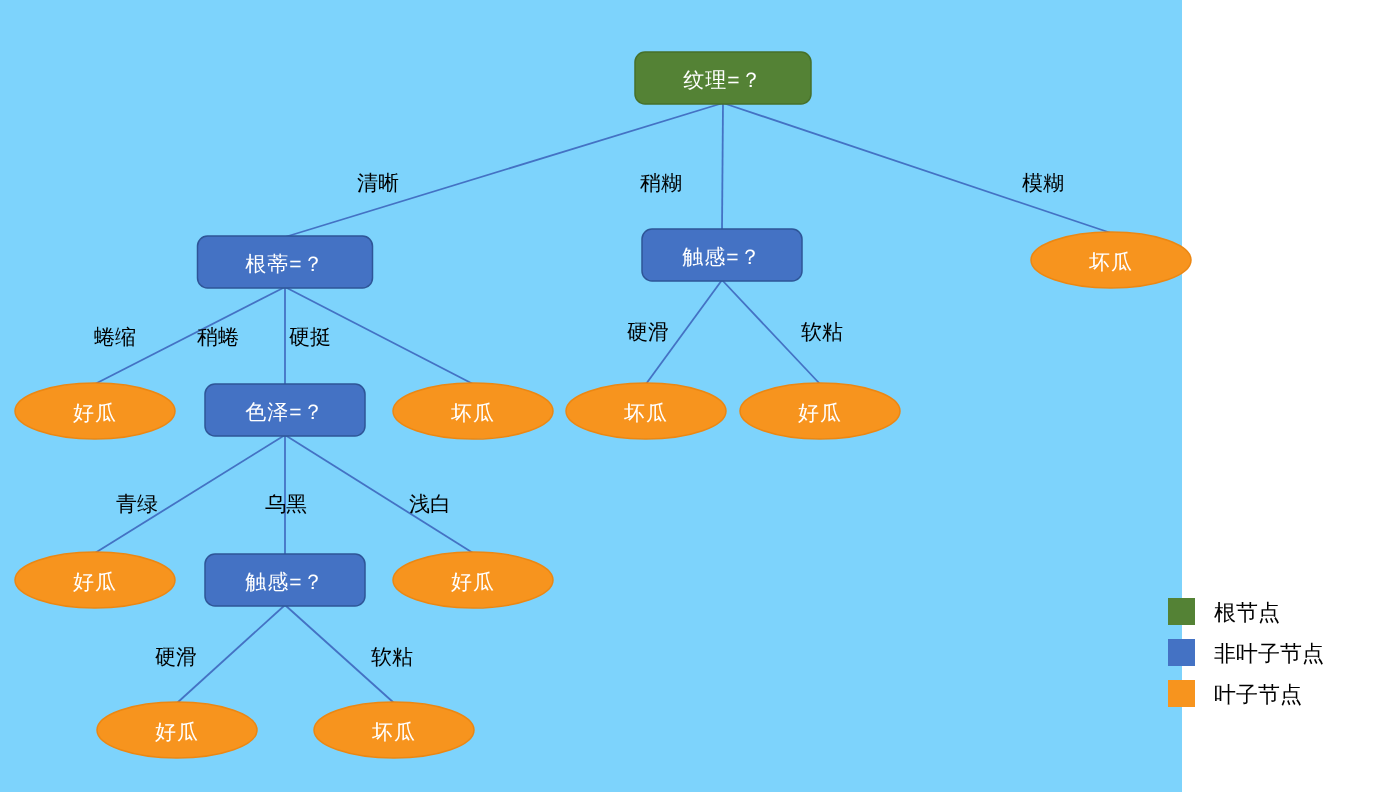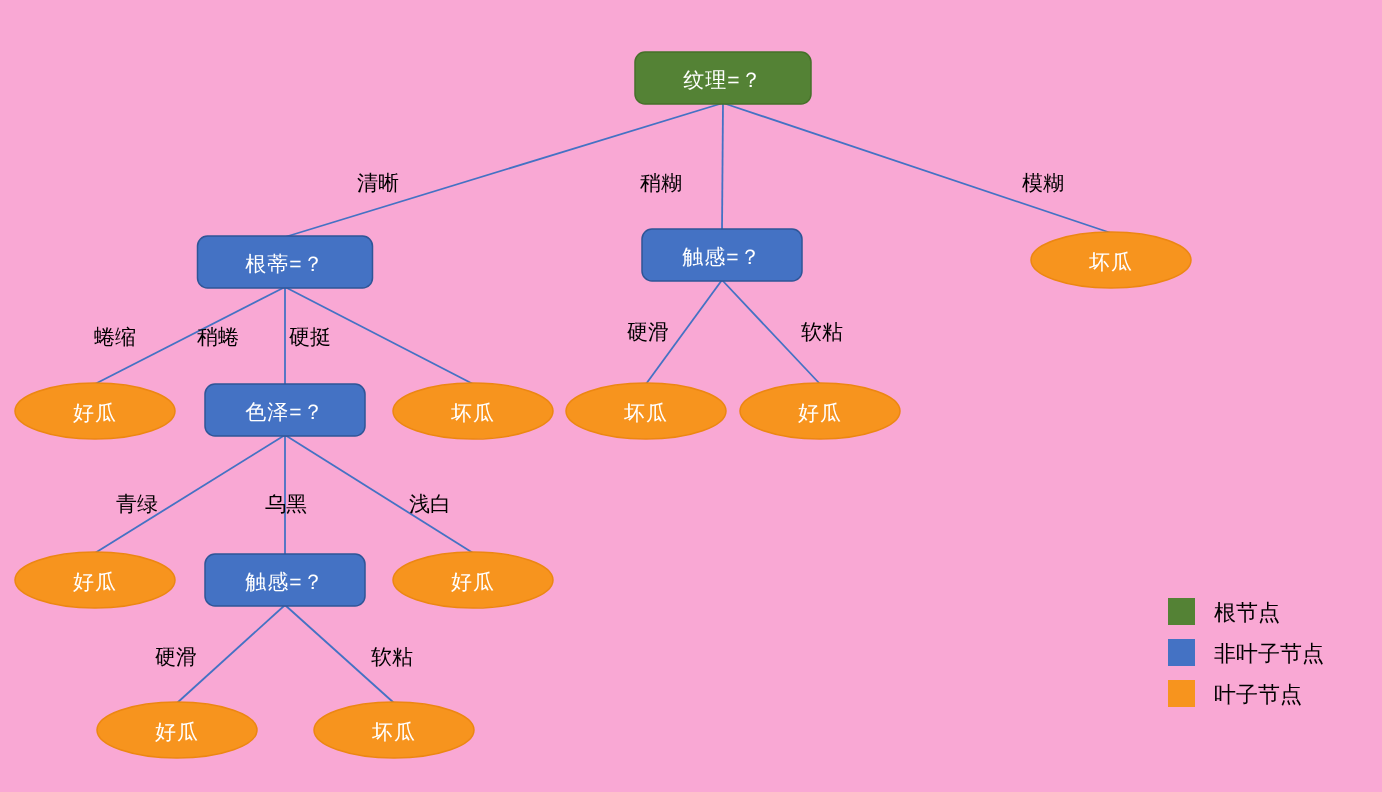--- a/index.html
+++ b/index.html
@@ -5,23 +5,23 @@
   html, body {
     margin: 0;
     padding: 0;
     background: #ffffff;
     width: 1382px;
     height: 792px;
     overflow: hidden;
   }
   #stage {
     position: relative;
-    width: 1382px;
+    width: 1182px;
     height: 792px;
-    background: #f9a8d4;
+    background: #7dd3fc;
   }
   svg {
     display: block;
     font-family: "Liberation Sans", "DejaVu Sans", sans-serif;
   }
   .node-text {
     font-size: 21px;
     font-weight: 500;
     letter-spacing: 1px;
   }

